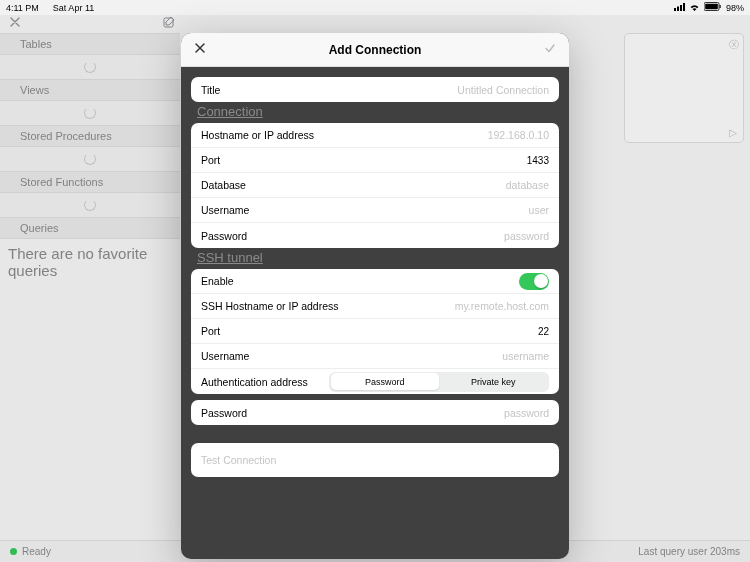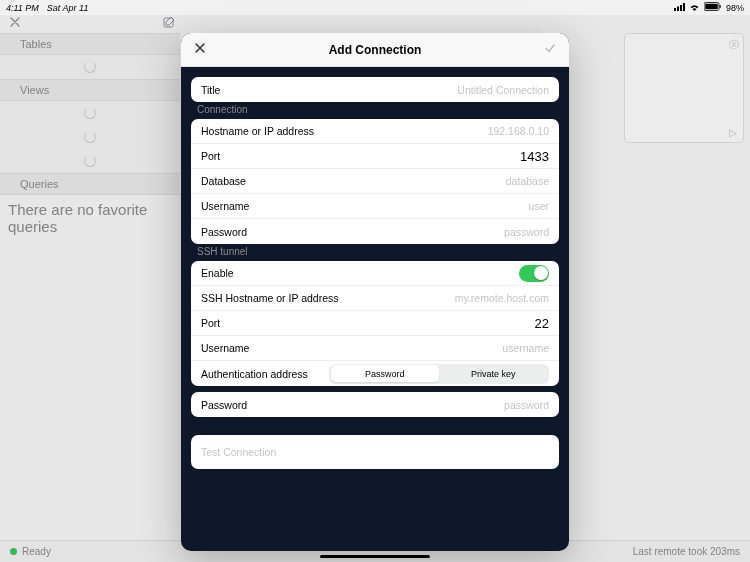--- a/index.html
+++ b/index.html
@@ -1,20 +1,20 @@
 <!DOCTYPE html>
 <html><head>
 <meta charset="utf-8">
 <style>
 * { margin: 0; padding: 0; box-sizing: border-box; font-family: -apple-system, BlinkMacSystemFont, "Segoe UI", Helvetica, Arial, sans-serif; }
 html, body { width: 750px; height: 562px; overflow: hidden; background: #f2f2f2; }
 
 
 .status-bar { height: 15px; background: #f2f2f2; display: flex; justify-content: space-between; align-items: center; padding: 0 6px; font-size: 9px; color: #000; font-weight: 500; }
-.status-left { display: flex; gap: 8px; font-style: italic; }
+.status-left { display: flex; gap: 14px; }
 .status-right { display: flex; gap: 4px; align-items: center; }
 
 
 .app { position: relative; width: 100%; height: 547px; background: #f6f6f6; }
 .toolbar-bg { position: absolute; top: 0; left: 0; right: 0; height: 18px; display: flex; align-items: center; justify-content: space-between; padding: 0 8px; color: #8e8e93; }
 .toolbar-bg svg { width: 14px; height: 14px; }
 
 
 .sidebar { position: absolute; top: 18px; left: 0; width: 180px; }
 .section-header { background: #e9e9e9; color: #8a8a8d; font-size: 11px; padding: 4px 20px; border-top: 0.5px solid #ddd; border-bottom: 0.5px solid #ddd; }
@@ -28,36 +28,36 @@
 .bottom-left { display: flex; align-items: center; }
 .home-indicator { position: absolute; bottom: 4px; left: 50%; transform: translateX(-50%); width: 110px; height: 3px; background: #000; border-radius: 3px; }
 
 
 .right-panel { position: absolute; top: 18px; right: 6px; width: 120px; height: 110px; border: 0.5px solid #ddd; border-radius: 5px; background: #fbfbfb; }
 .right-panel .corner-icon { position: absolute; top: 4px; right: 4px; color: #c0c0c0; font-size: 10px; }
 .right-panel .play { position: absolute; bottom: 4px; right: 6px; color: #c0c0c0; font-size: 10px; }
 
 
 .overlay { position: absolute; inset: 0; background: rgba(0,0,0,0.06); display: flex; align-items: flex-start; justify-content: center; padding-top: 18px; }
-.modal { width: 388px; background: #0f172a; border-radius: 10px; box-shadow: 0 10px 40px rgba(0,0,0,0.25); overflow: hidden; }
+.modal { width: 388px; background: #404040; border-radius: 10px; box-shadow: 0 10px 40px rgba(0,0,0,0.25); overflow: hidden; }
 .modal-header { height: 34px; background: #f8f8f8; display: flex; align-items: center; justify-content: space-between; padding: 0 12px; border-bottom: 0.5px solid #e0e0e0; }
 .modal-header .title { font-size: 12px; font-weight: 600; color: #000; }
 .modal-header .hx { width: 14px; color: #333; }
 .modal-header .hcheck { width: 14px; color: #bbb; }
 .modal-body { padding: 10px 10px 6px 10px; }
 
 .group { background: #fff; border-radius: 7px; overflow: hidden; margin-bottom: 0; }
 .row { display: flex; align-items: center; justify-content: space-between; padding: 0 10px; height: 25px; border-bottom: 0.5px solid #eee; }
 .row:last-child { border-bottom: none; }
 .row .label { font-size: 10.5px; color: #000; }
-.row .value { font-size: 13px; color: #000; text-align: right; }
+.row .value { font-size: 10px; color: #000; text-align: right; }
 .row input { border: none; outline: none; font-size: 10.5px; text-align: right; width: 160px; background: transparent; }
 .row input::placeholder { color: #c4c4c6; }
 
-.section-label { font-size: 10px; color: #8a8a8d; padding: 2px 6px 4px 6px; }
+.section-label { font-size: 13px; color: #8a8a8d; padding: 2px 6px 4px 6px; text-decoration: underline; }
 
 .toggle { width: 30px; height: 17px; background: #34c759; border-radius: 9px; position: relative; }
 .toggle .knob { position: absolute; right: 1.5px; top: 1.5px; width: 14px; height: 14px; background: #fff; border-radius: 50%; box-shadow: 0 1px 2px rgba(0,0,0,0.2); }
 
 .segmented { display: flex; background: #eceded; border-radius: 6px; padding: 1.5px; width: 220px; height: 20px; }
 .segmented .seg { flex: 1; display: flex; align-items: center; justify-content: center; font-size: 9px; color: #000; border-radius: 5px; }
 .segmented .seg.active { background: #fff; box-shadow: 0 1px 2px rgba(0,0,0,0.1); }
 
 .test-row { background: #fff; border-radius: 7px; padding: 0 10px; height: 34px; display: flex; align-items: center; font-size: 10.5px; color: #c4c4c6; margin-top: 18px; margin-bottom: 10px; }
 
@@ -120,36 +120,38 @@
 
   <div class="sidebar">
     <div class="section-header">Tables</div>
     <div class="section-body">
         <div class="spinner"></div>
       </div>
     <div class="section-header">Views</div>
     <div class="section-body">
         <div class="spinner"></div>
       </div>
-    <div class="section-body">
-        <div class="spinner"></div>
-      </div>
+    <div class="section-header">Stored Procedures</div>
+    <div class="section-body">
+        <div class="spinner"></div>
+      </div>
+    <div class="section-header">Stored Functions</div>
     <div class="section-body">
         <div class="spinner"></div>
       </div>
     <div class="section-header">Queries</div>
     <div class="queries-empty">There are no favorite queries</div>
   </div>
 
   <div class="bottom-bar">
     <div class="bottom-left">
       <span class="status-dot"></span>
       <span>Ready</span>
     </div>
-    <span>Last remote took 203ms</span>
+    <span>Last query user 203ms</span>
   </div>
   <div class="home-indicator"></div>
 
   <div class="overlay">
     <div class="modal">
       <div class="modal-header">
         <span class="hx">
           <svg viewBox="0 0 14 14">
               <path d="M3 3 L11 11 M11 3 L3 11" stroke="#333" stroke-width="1.5" stroke-linecap="round"></path>
             </svg>

